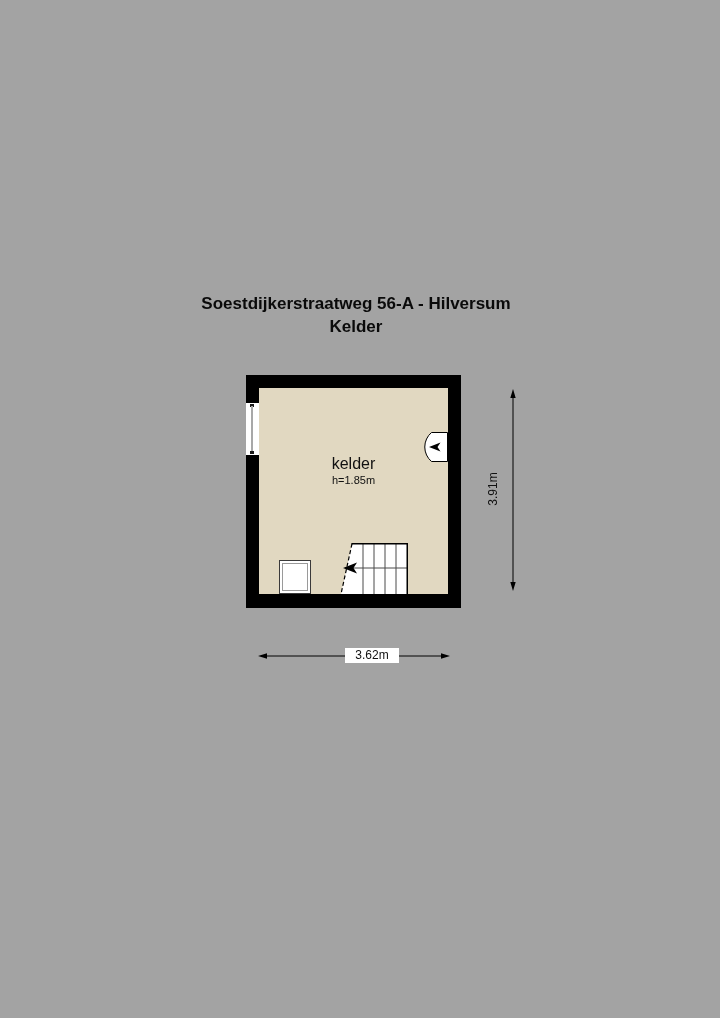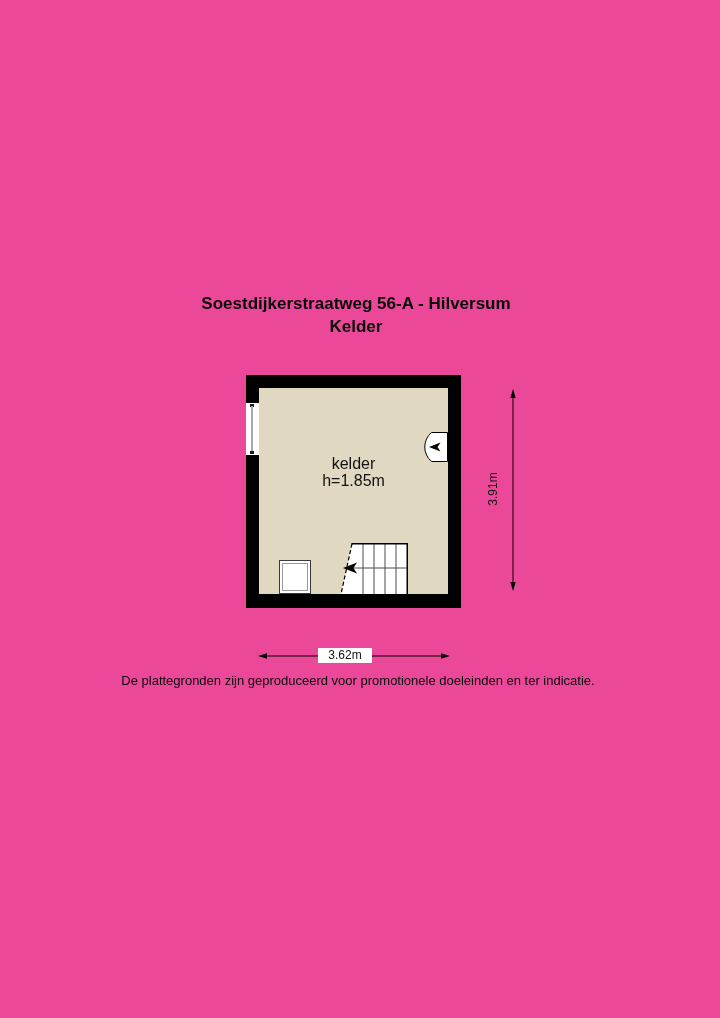--- a/index.html
+++ b/index.html
@@ -10,21 +10,21 @@
   *{margin:0;padding:0;box-sizing:border-box;}
   html,body{background:#ffffff;}
   body{
     font-family:"Liberation Sans", sans-serif;
     color:#000;
   }
   .canvas{
     position:relative;
     width:720px;
     height:1018px;
-    background:#ec4899;
+    background:#a3a3a3;
     overflow:hidden;
   }
   
   .title-block{
     position:absolute;
     left:0; top:292;
     top:292px;
     width:712px;
     text-align:center;
     font-weight:bold;
@@ -46,21 +46,21 @@
     background:var(--floor);
   }
   .room-label{
     position:absolute;
     left:13px; top:80px;
     width:189px;
     text-align:center;
     color:#111;
   }
   .room-name{font-size:16px; line-height:18px;}
-  .room-height{font-size:16px; line-height:15px;}
+  .room-height{font-size:11px; line-height:15px;}
   
   .window{
     position:absolute;
     left:0px; top:28px;
     width:13px; height:52px;
     background:#ffffff;
   }
   .window .glass{
     position:absolute;
     left:5px; top:3px;
@@ -98,21 +98,21 @@
     left:469px; top:482px;
     width:48px; height:14px;
     font-size:12px; line-height:14px;
     text-align:center;
     color:#111;
     transform:rotate(-90deg);
   }
   .hdim{position:absolute; left:258px; top:649px; width:192px; height:14px;}
   .hdim-label{
     position:absolute;
-    left:318px; top:648px;
+    left:345px; top:648px;
     width:54px; height:15px;
     font-size:12px; line-height:15px;
     text-align:center;
     background:#ffffff;
     color:#111;
   }
   
   .footer{
     position:absolute;
     left:0; top:674px;
@@ -178,16 +178,15 @@
   <div class="vdim-label">3.91m</div>
 
   <svg class="hdim" viewBox="0 0 192 14">
     <line x1="3" y1="7" x2="189" y2="7" stroke="#000000" stroke-width="1"></line>
     <polygon points="0,7 9,4.3 9,9.7" fill="#000000"></polygon>
     <polygon points="192,7 183,4.3 183,9.7" fill="#000000"></polygon>
   </svg>
   <div class="hdim-label">3.62m</div>
 
   <div class="footer">
-    <div>De plattegronden zijn geproduceerd voor promotionele doeleinden en ter indicatie.</div>
   </div>
 
 </div>
 
 </body></html>

